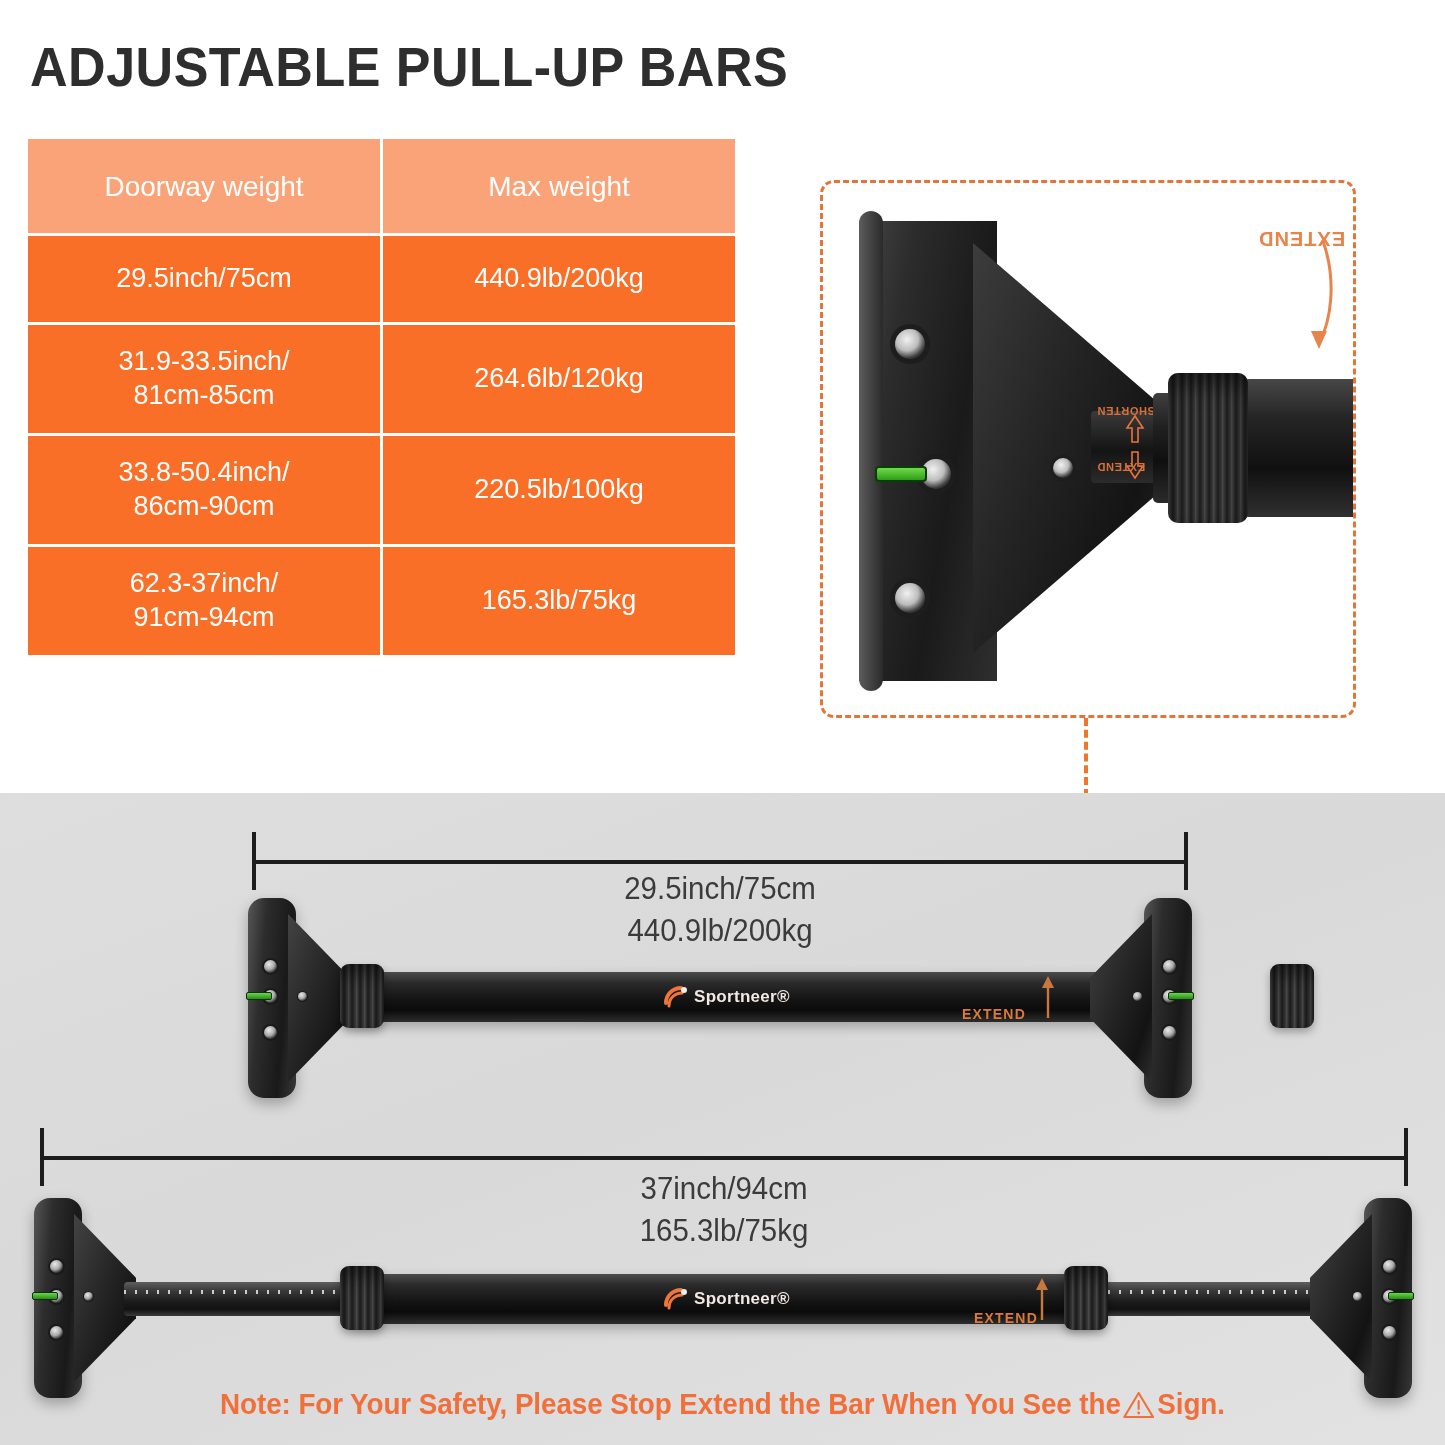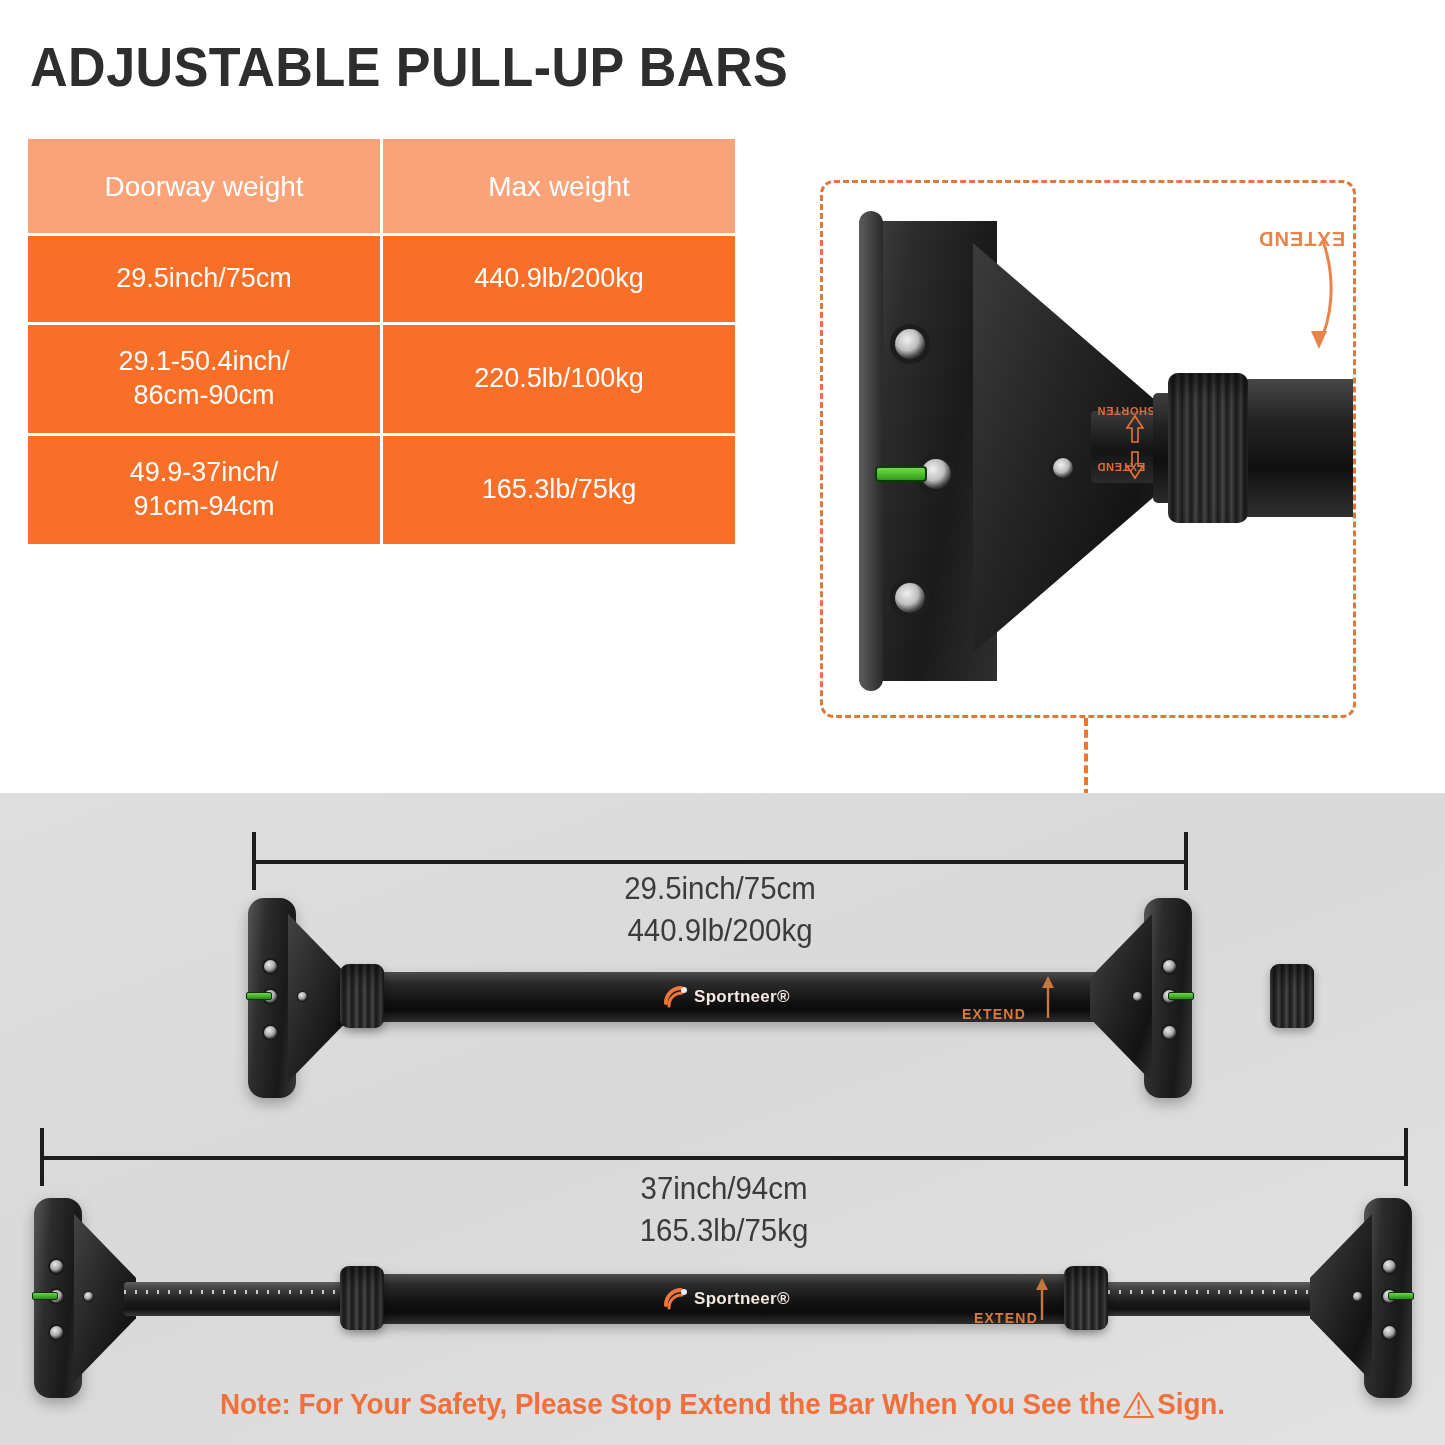--- a/index.html
+++ b/index.html
@@ -290,27 +290,32 @@
     <tr>
       <th class="col-w">Doorway weight</th>
       <th class="col-w">Max weight</th>
     </tr>
   </thead>
   <tbody>
     <tr class="r1">
       <td>29.5inch/75cm</td>
       <td>440.9lb/200kg</td>
     </tr>
+    <tr class="r3">
+      <td>31.9-33.5inch/
+81cm-85cm</td>
+      <td>264.6lb/120kg</td>
+    </tr>
     <tr class="r4">
-      <td>29.1-50.4inch/
+      <td>33.8-50.4inch/
 86cm-90cm</td>
       <td>220.5lb/100kg</td>
     </tr>
     <tr class="r5">
-      <td>49.9-37inch/
+      <td>62.3-37inch/
 91cm-94cm</td>
       <td>165.3lb/75kg</td>
     </tr>
   </tbody>
 </table>
 
 <div id="detail-box">
 
   <div class="plate-detail">
     <div class="plate-body"></div>

